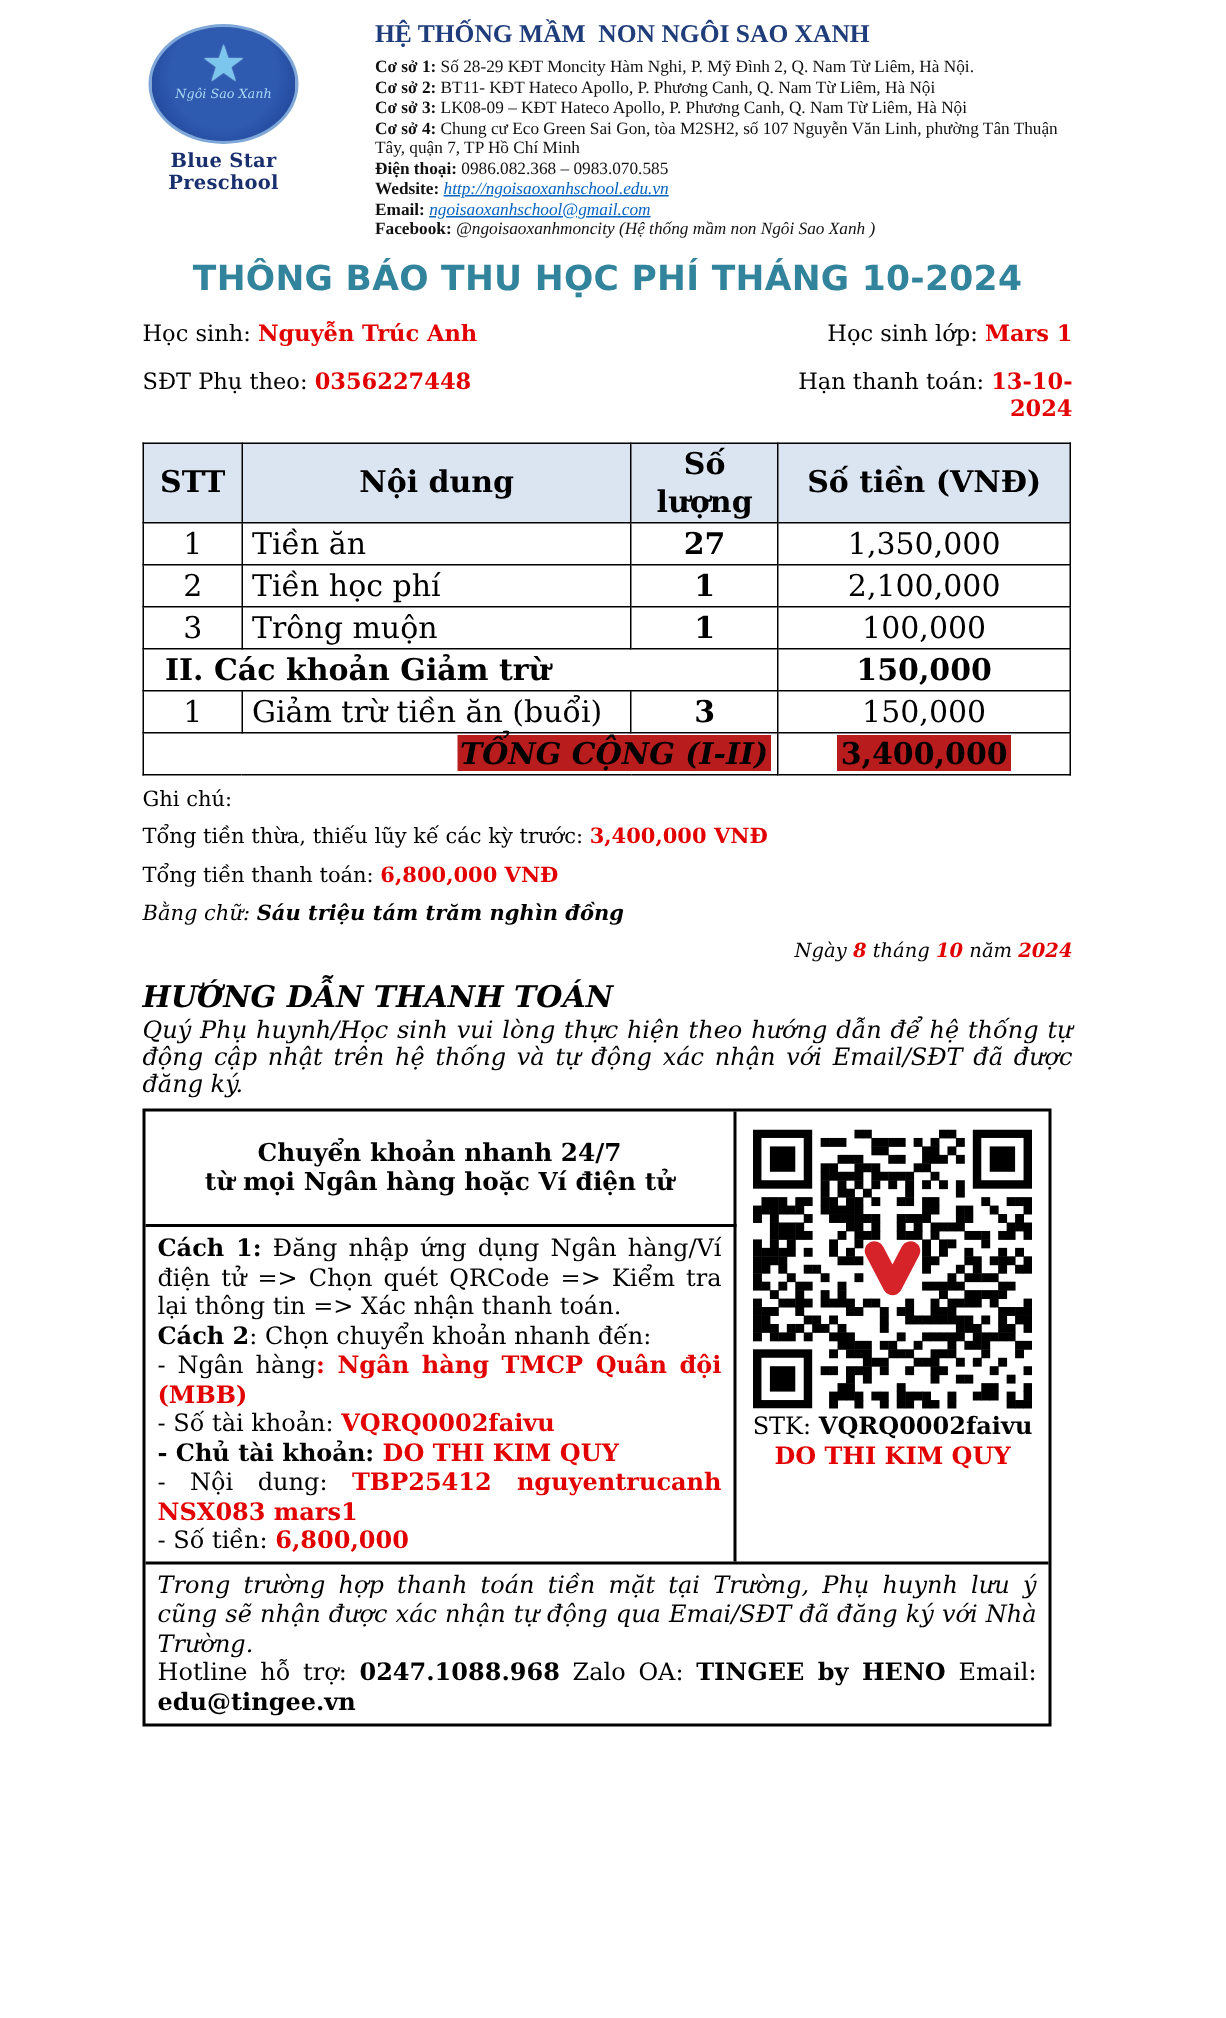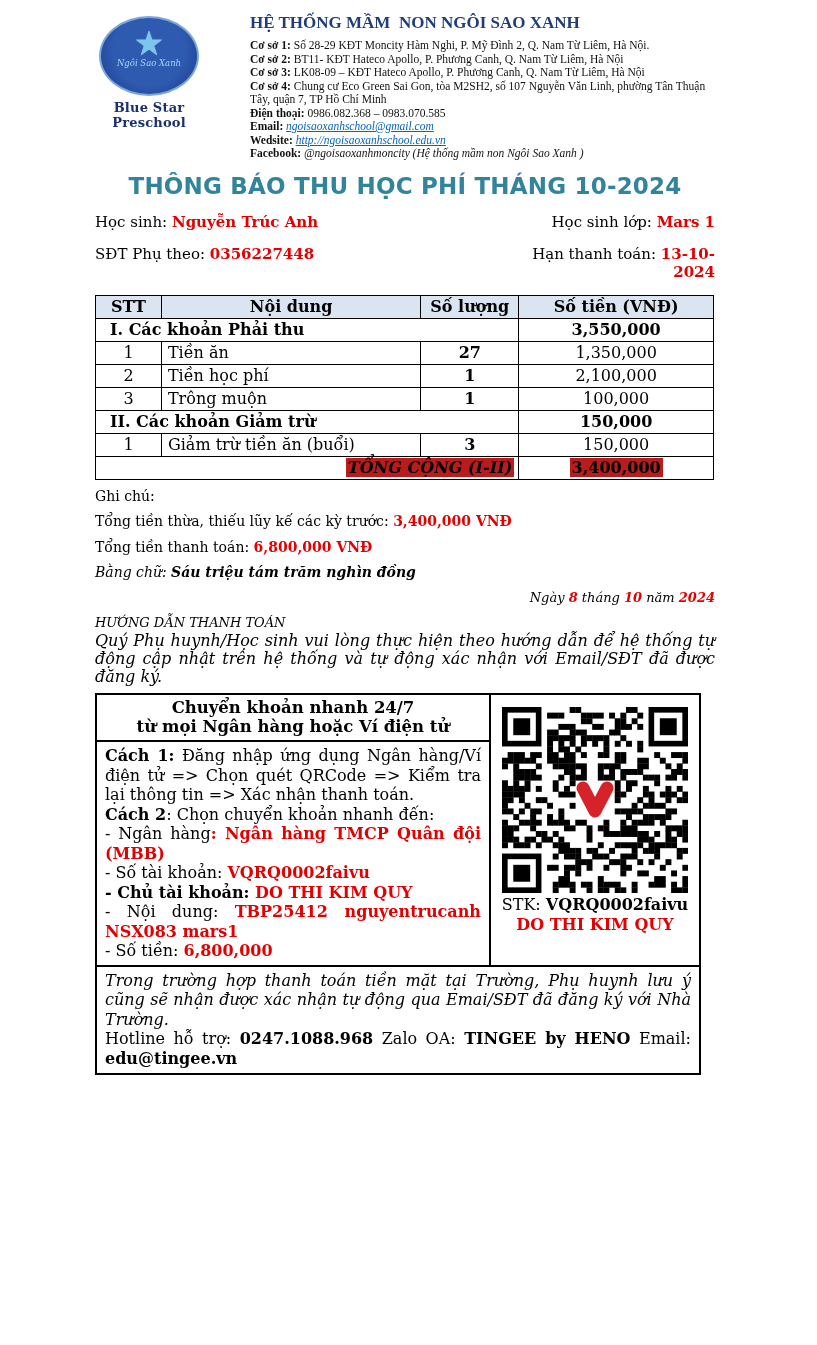--- a/index.html
+++ b/index.html
@@ -30,43 +30,43 @@
   .notice-title{margin-top:12px;text-align:center;font-family:"DejaVu Sans","Liberation Sans",sans-serif;
     font-weight:bold;font-size:23px;color:#31849b;letter-spacing:.2px;}
 
   
   .stu-row{display:flex;justify-content:space-between;font-size:15px;margin-top:14px;}
   .stu-right{width:196px;text-align:right;}
   .red{color:#e30000;font-weight:bold;}
   .redi{color:#e30000;font-weight:bold;font-style:italic;}
 
   
-  table.fee{border-collapse:collapse;width:619px;margin-top:14px;font-size:16px;}
+  table.fee{border-collapse:collapse;width:619px;margin-top:14px;font-size:20px;}
   table.fee td,table.fee th{border:1.5px solid #000;padding:1px 6px;line-height:1.25;}
   table.fee th{background:#dbe5f1;font-weight:bold;text-align:center;}
   .c{text-align:center;} .b{font-weight:bold;}
   .sec-label{font-weight:bold;padding-left:14px !important;}
   mark.hl{background:#b91c1c;color:inherit;padding:0 2px;}
   .tot-label{font-weight:bold;font-style:italic;text-align:right;padding-right:4px !important;}
 
   
   .note-line{font-size:14px;margin-top:8px;line-height:1.25;}
   .date-line{font-size:13px;font-style:italic;text-align:right;margin-top:8px;}
   .italic{font-style:italic;}
   .bi{font-weight:bold;font-style:italic;}
 
   
-  .guide-head{font-size:13px;font-weight:normal;font-style:italic;margin-top:10px;}
+  .guide-head{font-size:20px;font-weight:bold;font-style:italic;margin-top:10px;}
   .guide-intro{font-size:16px;font-style:italic;text-align:justify;line-height:1.15;margin-top:2px;}
 
   
   .pay-box{margin-top:6px;width:602px;border:2px solid #000;display:grid;
     grid-template-columns:394px 1fr;font-size:16px;}
   .pay-head{grid-column:1;border-right:2px solid #000;border-bottom:2px solid #000;
-    text-align:center;font-weight:bold;font-size:16.5px;padding:3px 6px;line-height:1.2;}
+    text-align:center;font-weight:bold;font-size:16.5px;padding:18px 6px;line-height:1.2;}
   .pay-left{grid-column:1;border-right:2px solid #000;padding:4px 8px;text-align:justify;line-height:1.22;}
   .pay-left p{margin:0;}
   .pay-right{grid-column:2;grid-row:1/3;padding:6px 4px 2px 4px;text-align:center;}
   .qr-wrap{width:186px;height:186px;margin:6px auto 2px auto;background:#fff;}
   .stk-line{font-size:16px;margin-top:2px;}
   .stk-line b{font-weight:bold;}
   .qr-holder{font-size:16px;font-weight:bold;color:#e30000;margin-top:1px;}
   .pay-foot{grid-column:1/3;border-top:2px solid #000;padding:4px 8px;line-height:1.22;}
   .cash-note{font-style:italic;text-align:justify;margin:0;}
   .hotline{margin:0;text-align:justify;}
@@ -85,22 +85,22 @@
         </div>
         <div class="logo-caption">Blue Star Preschool</div>
       </div>
       <div class="head-info">
         <div class="school-name">HỆ THỐNG MẦM  NON NGÔI SAO XANH</div>
         <div class="info-line"><b>Cơ sở 1:</b><span> Số 28-29 KĐT Moncity Hàm Nghi, P. Mỹ Đình 2, Q. Nam Từ Liêm, Hà Nội.</span></div>
         <div class="info-line"><b>Cơ sở 2:</b><span>  BT11- KĐT Hateco Apollo, P. Phương Canh, Q. Nam Từ Liêm, Hà Nội</span></div>
         <div class="info-line"><b>Cơ sở 3:</b><span> LK08-09 – KĐT Hateco Apollo, P. Phương Canh, Q. Nam Từ Liêm,  Hà Nội</span></div>
         <div class="info-line"><b>Cơ sở 4:</b><span> Chung cư Eco Green Sai Gon, tòa M2SH2, số 107 Nguyễn Văn Linh, phường Tân Thuận Tây, quận 7, TP Hồ Chí Minh</span></div>
         <div class="info-line"><b>Điện thoại:</b><span> 0986.082.368 – 0983.070.585</span></div>
+        <div class="info-line"><b>Wedsite: </b><a class="lnk">http://ngoisaoxanhschool.edu.vn</a></div>
         <div class="info-line"><b>Email: </b><a class="lnk">ngoisaoxanhschool@gmail.com</a></div>
-        <div class="info-line"><b>Wedsite: </b><a class="lnk">http://ngoisaoxanhschool.edu.vn</a></div>
         <div class="info-line"><b>Facebook:</b><span class="fb-val"> @ngoisaoxanhmoncity (Hệ thống mầm non Ngôi Sao Xanh )</span></div>
       </div>
     </div>
 
     <div class="notice-title">THÔNG BÁO THU HỌC PHÍ THÁNG 10-2024</div>
 
     <div class="stu-row">
       <div><span>Học sinh: </span><span class="red">Nguyễn Trúc Anh</span></div>
       <div class="stu-right"><span>Học sinh lớp: </span><span class="red">Mars 1</span></div>
     </div>
@@ -115,24 +115,20 @@
           <col style="width:260px">
           <col style="width:98px">
           <col style="width:195px">
         </colgroup>
       <tbody>
           <tr>
         <th>STT</th>
         <th>Nội dung</th>
         <th>Số lượng</th>
         <th>Số tiền (VNĐ)</th>
-      </tr>
-      <tr>
-        <td colspan="3" class="sec-label">I. Các khoản Phải thu</td>
-        <td class="c b">3,550,000</td>
       </tr>
       <tr>
         <td class="c">1</td>
         <td>Tiền ăn</td>
         <td class="c b">27</td>
         <td class="c">1,350,000</td>
       </tr>
       <tr>
         <td class="c">2</td>
         <td>Tiền học phí</td>

